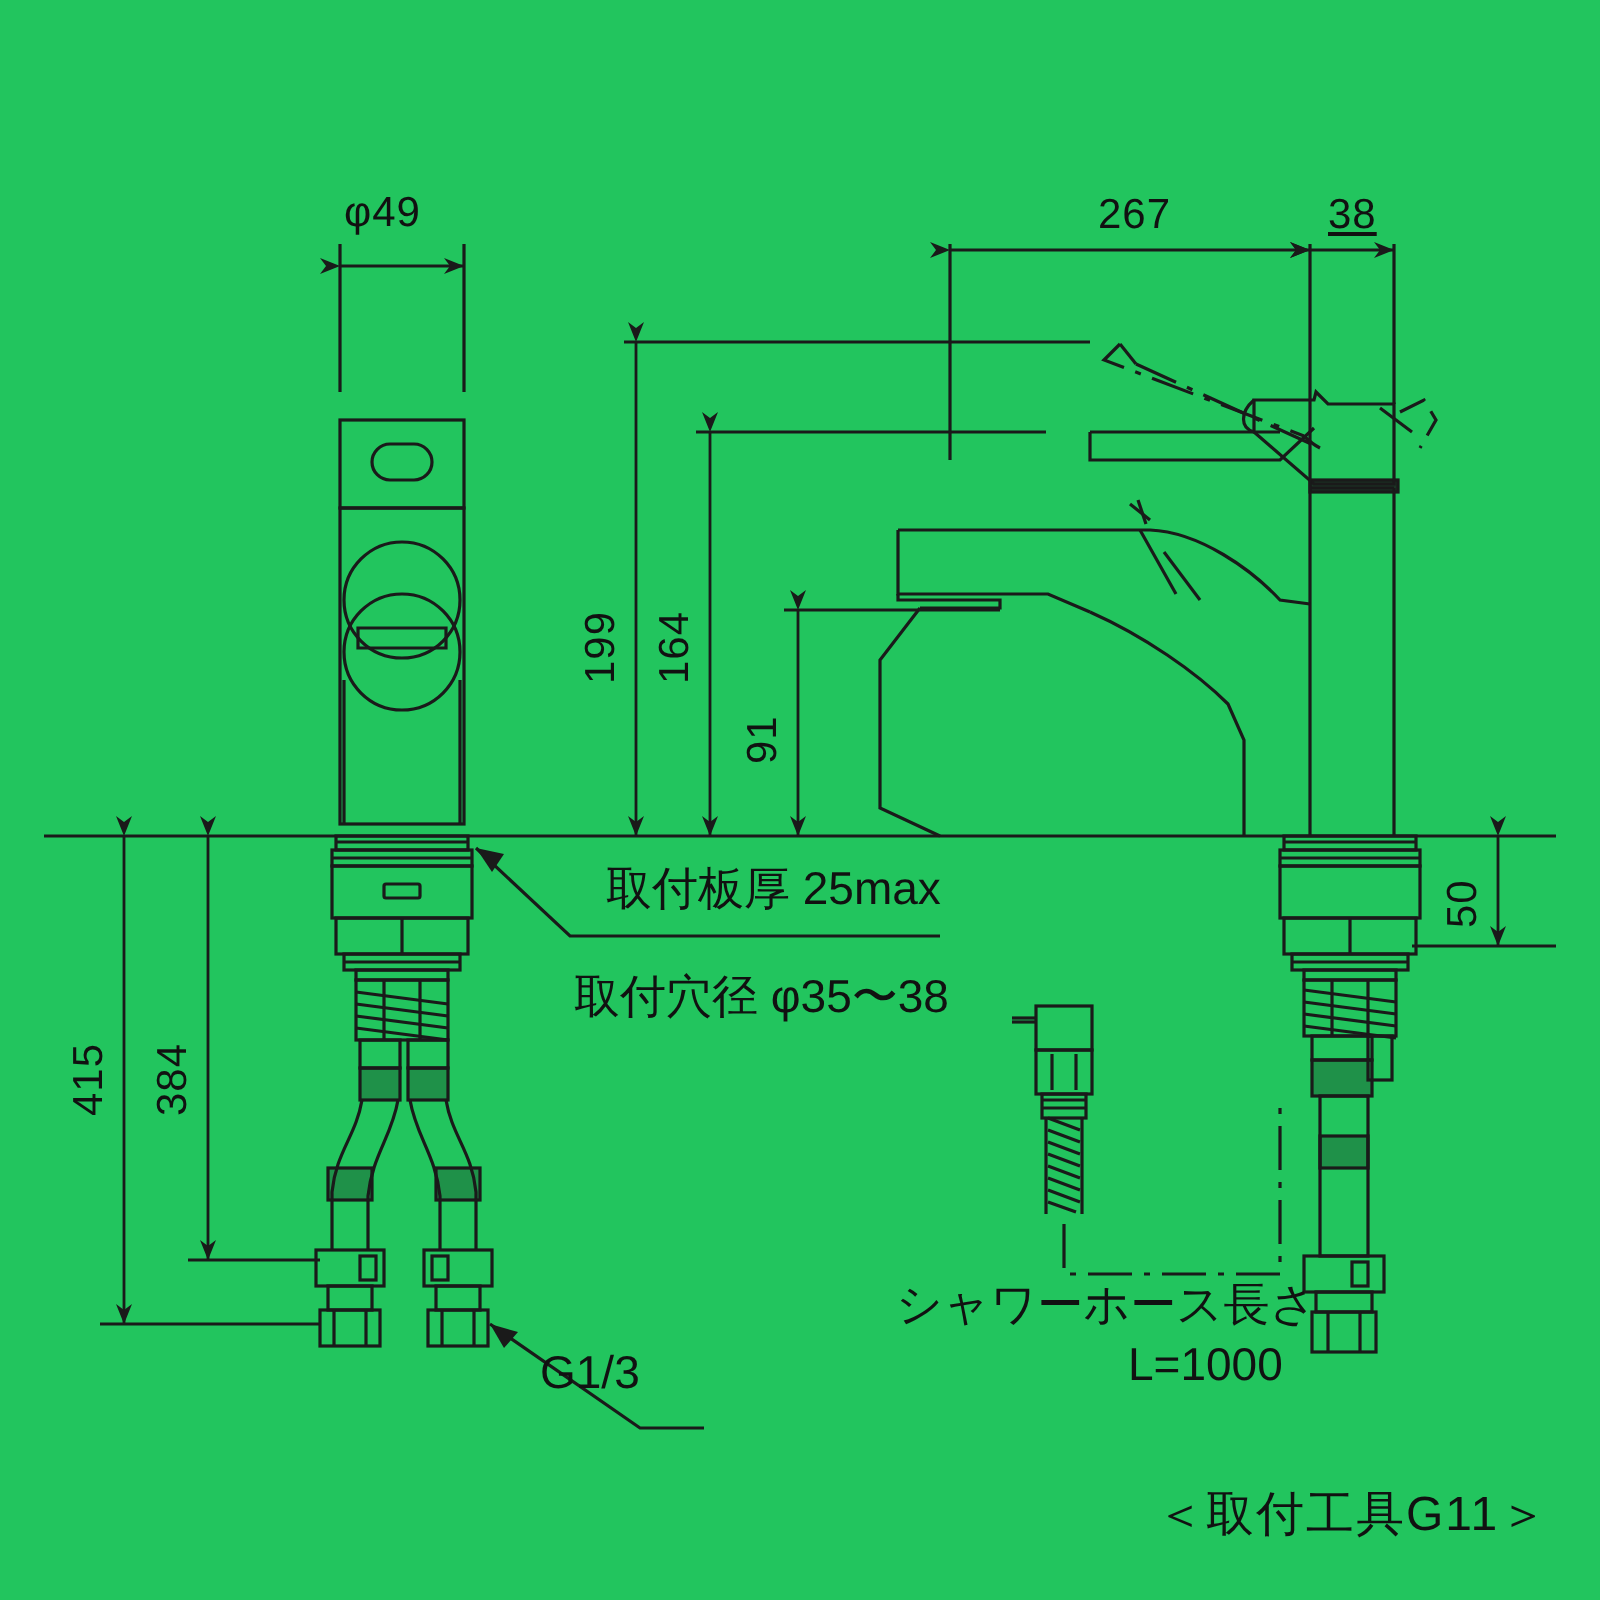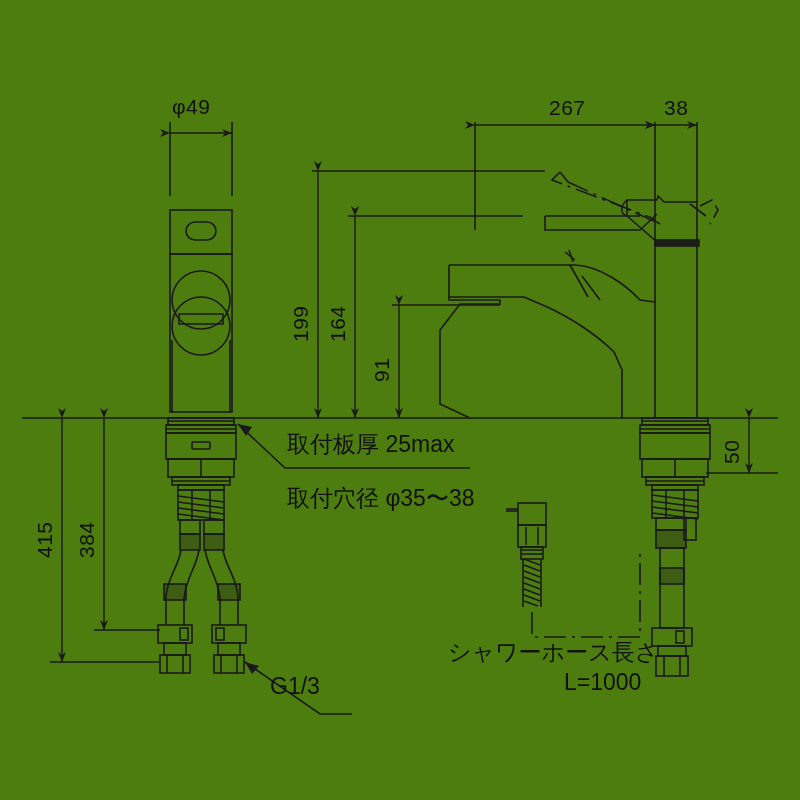--- a/index.html
+++ b/index.html
@@ -9,21 +9,21 @@
     background: #ffffff;
   }
   body {
     font-family: "Liberation Sans", "DejaVu Sans", sans-serif;
     color: #1a1a1a;
   }
   #sheet {
     position: relative;
     width: 800px;
     height: 800px;
-    background: #4d7c0f;
+    background: #22c55e;
     overflow: hidden;
   }
   #sheet svg {
     position: absolute;
     left: 0;
     top: 0;
   }
   .txt {
     position: absolute;
     font-family: "Liberation Sans", "DejaVu Sans", sans-serif;
@@ -281,38 +281,39 @@
         <path d="M245,662 L259,666 L252,674 Z" fill="#1a1a1a" stroke="none"></path>
       </g>
 
     </g>
   </svg>
 
   <div class="txt dim-num" style="left:172px; top:96px;">φ49</div>
 
   <div class="txt dim-num" style="left:549px; top:97px;">267</div>
 
-  <div class="txt dim-num" style="left:664px; top:97px;">38</div>
+  <div class="txt dim-num" style="left:664px; top:97px;text-decoration:underline;">38</div>
 
   <div class="txt dim-num dim-vert" style="left:290px; top:342px;">199</div>
 
   <div class="txt dim-num dim-vert" style="left:327px; top:342px;">164</div>
 
   <div class="txt dim-num dim-vert" style="left:371px; top:382px;">91</div>
 
   <div class="txt dim-num dim-vert" style="left:34px; top:558px;">415</div>
 
   <div class="txt dim-num dim-vert" style="left:76px; top:558px;">384</div>
 
   <div class="txt dim-num dim-vert" style="left:721px; top:464px;">50</div>
 
-  <div class="txt note-big" style="left:287px; top:433px;">取付板厚 25max</div>
+  <div class="txt note-big" style="left:303px; top:433px;">取付板厚 25max</div>
 
   <div class="txt note-big" style="left:287px; top:475px;margin-top:12px;">取付穴径 φ35〜38</div>
 
   <div class="txt note-big" style="left:270px; top:675px;">G1/3</div>
 
   <div class="txt note-big" style="left:448px; top:641px;">シャワーホース長さ</div>
 
   <div class="txt note-big" style="left:518px; top:671px;margin-left:46px;">L=1000</div>
 
+  <div class="txt corner-note" style="left:578px; top:746px;">＜取付工具G11＞</div>
 
 </div>
 
 </body></html>

